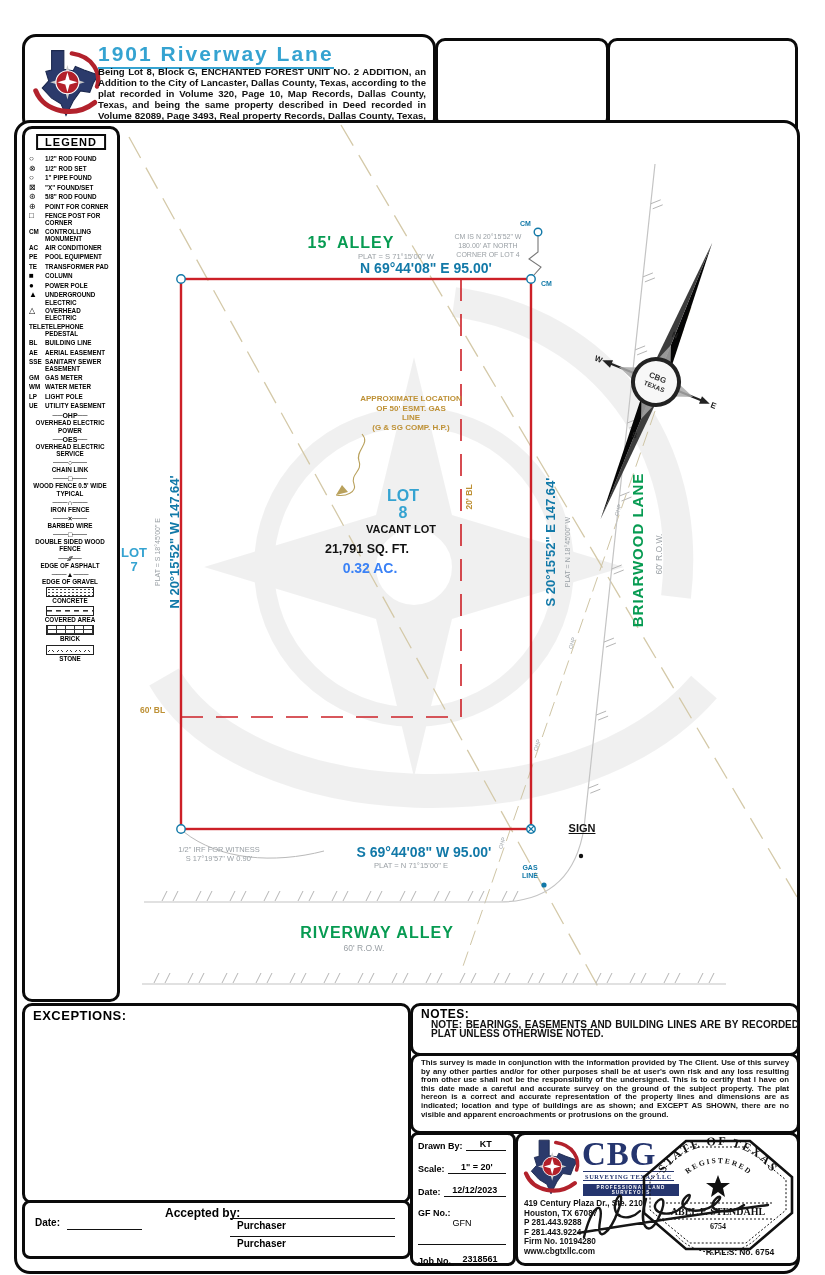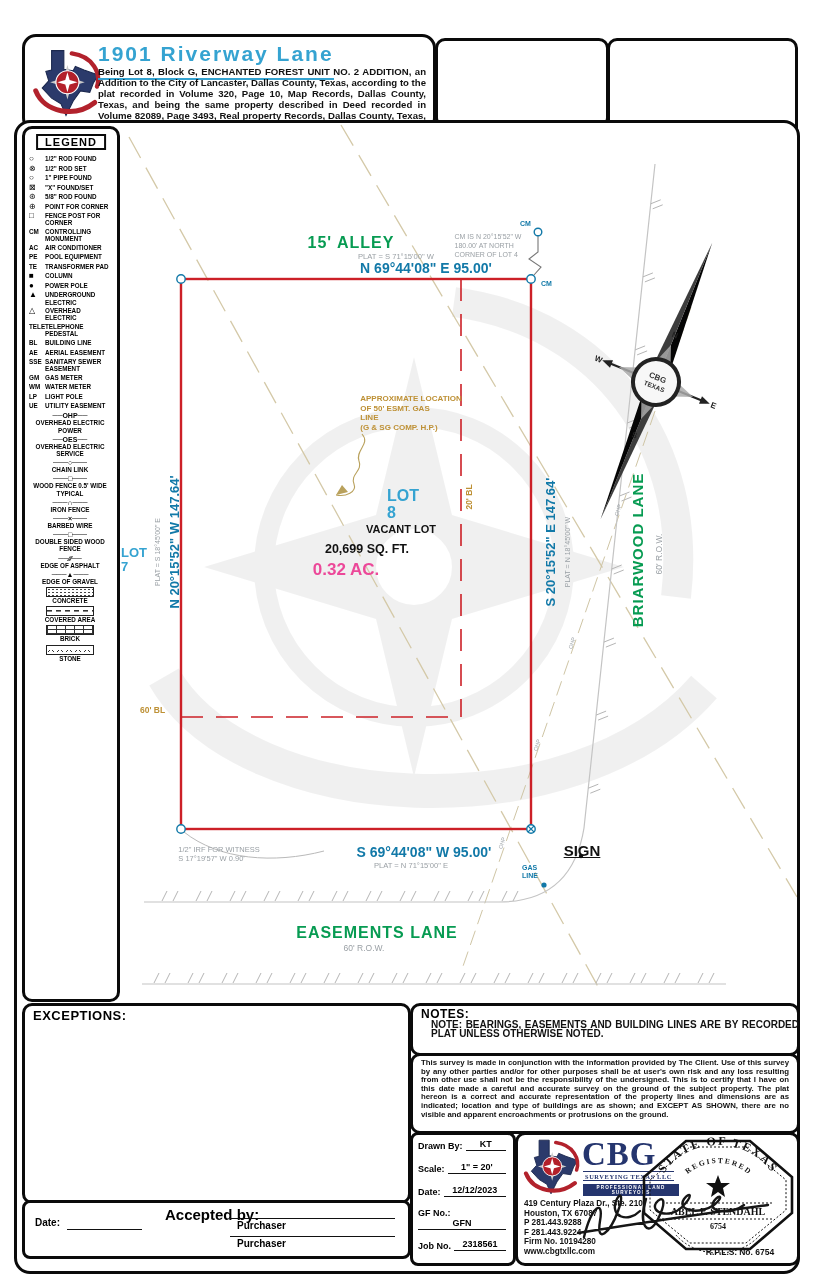--- a/index.html
+++ b/index.html
@@ -4,29 +4,29 @@
 <style>
   html,body{margin:0;padding:0;background:#e8e8e8;}
   .page{position:relative;width:825px;height:1275px;background:#fff;font-family:"Liberation Sans",sans-serif;overflow:hidden;margin:0 auto;}
   .box{position:absolute;border:3px solid #0a0a0a;border-radius:12px;background:#fff;}
   .abs{position:absolute;}
   .b{font-weight:bold;}
   .ctr{transform:translateX(-50%);}
   .rot{transform:translate(-50%,-50%) rotate(-90deg);white-space:nowrap;}
   .pre{white-space:pre-line;}
   .nw{white-space:nowrap;}
-  .tc{text-align:left;}
+  .tc{text-align:center;}
   .c-cyan{color:#35a3d1;}
   .c-blue{color:#1279a8;}
   .c-green{color:#079b52;}
   .c-orange{color:#be9136;}
   .c-gray{color:#9aa0a5;}
   .c-navy{color:#25356e;}
   
-  .title{font-size:21px;font-weight:bold;letter-spacing:2px;border-bottom:2px solid #35a3d1;padding-bottom:12px;}
+  .title{font-size:21px;font-weight:bold;letter-spacing:2px;border-bottom:2px solid #35a3d1;padding-bottom:1px;}
   .desc{font-size:9.6px;font-weight:bold;line-height:10.9px;text-align:justify;color:#111;}
   
   .legend{position:absolute;left:22px;top:126px;width:92px;height:870px;border:3px solid #0a0a0a;border-radius:10px;background:#fff;z-index:5;}
   .legend-title{position:absolute;left:50%;top:5px;transform:translateX(-50%);border:2px solid #0a0a0a;padding:0 7px;font-size:11px;font-weight:bold;letter-spacing:1px;}
   .legend-items{position:absolute;left:4px;top:26px;width:82px;}
   .li{display:flex;align-items:flex-start;margin-bottom:1.5px;}
   .li .sym{width:16px;flex:0 0 16px;font-size:8px;line-height:8px;text-align:left;padding-top:0;}
   .li .sym.ab{font-size:6.3px;font-weight:bold;}
   .li .lbl{font-size:6.3px;font-weight:bold;line-height:7.2px;}
   .lic{display:block;text-align:center;margin:2px 0 1.5px 0;}
@@ -308,43 +308,43 @@
 7</div>
     <div class="dl pre tc c-orange" style="left:297px;top:272px;transform:translateX(-50%);font-size:8px;line-height:9.6px;">APPROXIMATE LOCATION
 OF 50' ESMT. GAS
 LINE
 (G &amp; SG COMP. H.P.)</div>
     <div class="dl rot c-orange" style="left:355px;top:375px;font-size:8.5px;">20' BL</div>
     <div class="dl c-orange nw" style="left:26px;top:583px;font-size:8.5px;">60' BL</div>
     <div class="dl pre tc c-cyan" style="left:289px;top:365px;transform:translateX(-50%);font-size:16px;line-height:17px;">LOT
 8</div>
     <div class="dl ctr nw" style="left:287px;top:401px;font-size:11px;color:#111;">VACANT LOT</div>
-    <div class="dl ctr nw" style="left:253px;top:420px;font-size:12.5px;color:#111;">20,699 SQ. FT.</div>
-    <div class="dl ctr nw" style="left:232px;top:438px;font-size:17px;color:#ec4899;">0.32 AC.</div>
+    <div class="dl ctr nw" style="left:253px;top:420px;font-size:12.5px;color:#111;">21,791 SQ. FT.</div>
+    <div class="dl ctr nw" style="left:256px;top:438px;font-size:14px;color:#3b82f6;">0.32 AC.</div>
     <div class="dl ctr c-blue nw" style="left:310px;top:722px;font-size:14px;">S 69°44'08" W   95.00'</div>
     <div class="dl ctr c-gray nw" style="left:297px;top:739px;font-size:7.6px;font-weight:normal;">PLAT = N 71°15'00" E</div>
     <div class="dl pre tc c-gray" style="left:105px;top:723px;transform:translateX(-50%);font-size:7.5px;font-weight:normal;line-height:9px;">1/2" IRF FOR WITNESS
 S 17°19'57" W 0.90'</div>
     <div class="dl pre tc c-blue" style="left:416px;top:742px;transform:translateX(-50%);font-size:7px;line-height:8px;">GAS
 LINE</div>
-    <div class="dl ctr nw" style="left:468px;top:720px;font-size:15px;color:#111;text-decoration:underline;">SIGN</div>
-    <div class="dl ctr c-green nw" style="left:263px;top:802px;font-size:16px;letter-spacing:1px;">EASEMENTS LANE</div>
+    <div class="dl ctr nw" style="left:468px;top:700px;font-size:11px;color:#111;text-decoration:underline;">SIGN</div>
+    <div class="dl ctr c-green nw" style="left:263px;top:802px;font-size:16px;letter-spacing:1px;">RIVERWAY ALLEY</div>
     <div class="dl ctr c-gray nw" style="left:250px;top:821px;font-size:8.5px;font-weight:normal;">60' R.O.W.</div>
     <div class="dl c-gray" style="left:498px;top:385px;font-size:5.5px;font-weight:normal;transform:rotate(-71deg);">OHP</div>
     <div class="dl c-gray" style="left:452px;top:518px;font-size:5.5px;font-weight:normal;transform:rotate(-71deg);">OHP</div>
     <div class="dl c-gray" style="left:417px;top:620px;font-size:5.5px;font-weight:normal;transform:rotate(-71deg);">OHP</div>
     <div class="dl c-gray" style="left:382px;top:718px;font-size:5.5px;font-weight:normal;transform:rotate(-71deg);">OHP</div>
   </div>
 
   <div class="box" style="left:22px;top:1003px;width:383px;height:195px;border-radius:10px;">
     <div class="abs secttitle" style="left:8px;top:2px;">EXCEPTIONS:</div>
   </div>
 
   <div class="box" style="left:22px;top:1200px;width:383px;height:53px;border-radius:8px;">
-    <div class="abs b" style="left:140px;top:3px;font-size:15px;">Accepted by:</div>
+    <div class="abs b" style="left:140px;top:3px;font-size:12px;">Accepted by:</div>
     <div class="abs" style="left:205px;top:15px;width:165px;border-bottom:1.3px solid #111;"></div>
     <div class="abs b" style="left:212px;top:17px;font-size:10px;">Purchaser</div>
     <div class="abs b" style="left:10px;top:14px;font-size:10px;">Date:</div>
     <div class="abs" style="left:42px;top:26px;width:75px;border-bottom:1.3px solid #111;"></div>
     <div class="abs" style="left:205px;top:33px;width:165px;border-bottom:1.3px solid #111;"></div>
     <div class="abs b" style="left:212px;top:35px;font-size:10px;">Purchaser</div>
   </div>
 
   <div class="box" style="left:410px;top:1003px;width:384px;height:47px;border-radius:10px;">
     <div class="abs secttitle" style="left:8px;top:1px;font-size:12px;">NOTES:</div>
@@ -363,21 +363,21 @@
       </div>
       <div class="fieldrow">
         <span class="fl">Scale:</span>
         <span class="fv">1" = 20'</span>
       </div>
       <div class="fieldrow">
         <span class="fl">Date:</span>
         <span class="fv">12/12/2023</span>
       </div>
       <div style="font-size:9px;font-weight:bold;margin-bottom:0;">GF No.:</div>
-      <div style="font-size:9px;font-weight:bold;text-align:center;border-bottom:1.3px solid #111;margin-bottom:9px;padding-bottom:1px;">GFN</div>
+      <div style="font-size:9px;font-weight:normal;text-align:center;border-bottom:1.3px solid #111;margin-bottom:9px;padding-bottom:16px;">GFN</div>
       <div class="fieldrow" style="margin-bottom:0;">
         <span class="fl">Job No.</span>
         <span class="fv">2318561</span>
       </div>
     </div>
   </div>
 
   <div class="box" style="left:515px;top:1132px;width:279px;height:128px;border-radius:10px;overflow:hidden;">
     <svg class="abs" style="left:2px;top:4px;" width="62" height="56" viewBox="0 0 100 94">
       <path d="M30 2 L47 2 L47 28 L60 30 L63 24 L75 29 L95 36 L88 47 L83 60 L70 58 L60 72 L50 92 L43 76 L30 68 L17 54 L26 44 L22 31 L30 29 Z" fill="#2b3a6b" stroke="#1c294f" stroke-width="1.5"></path>

